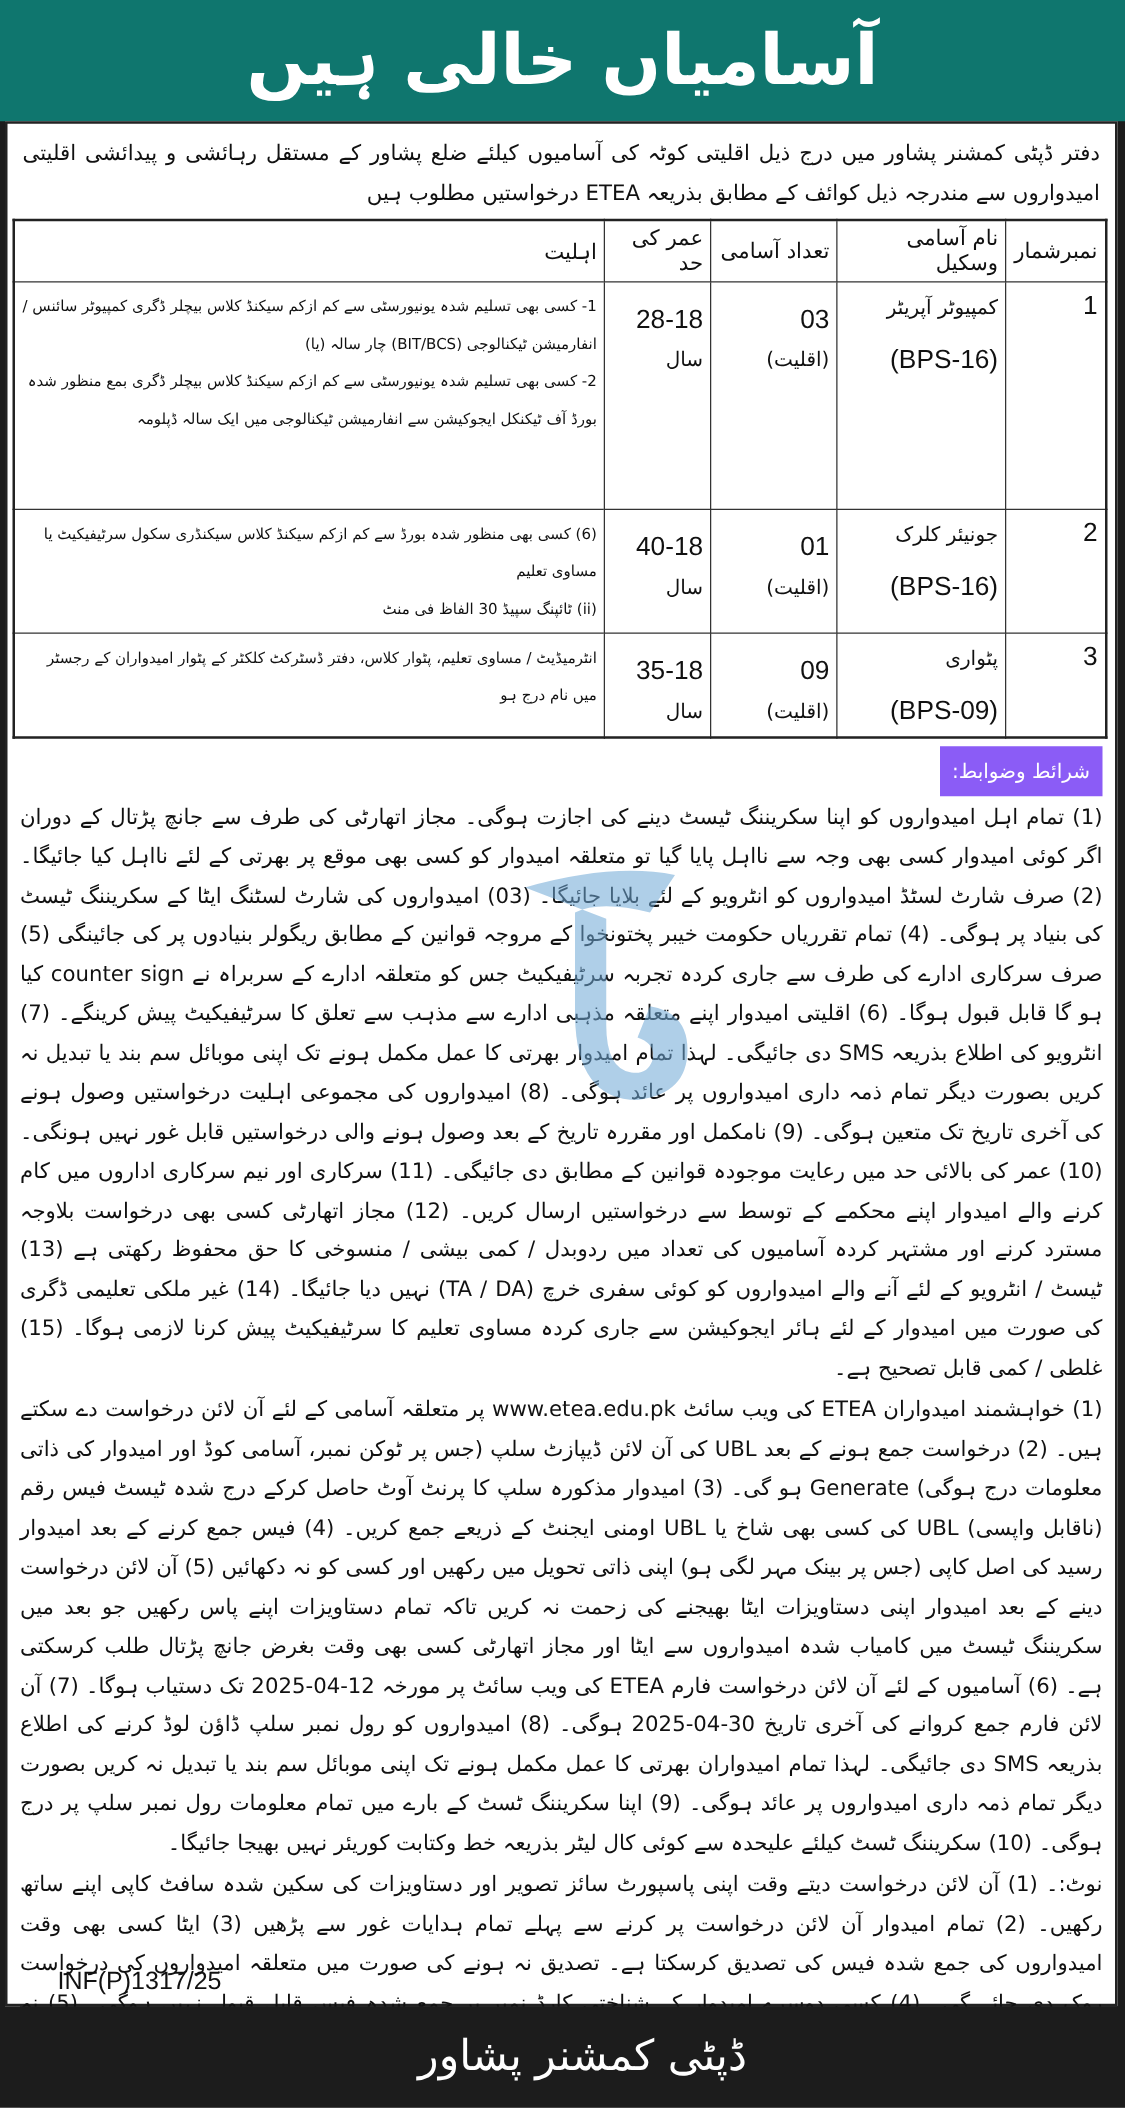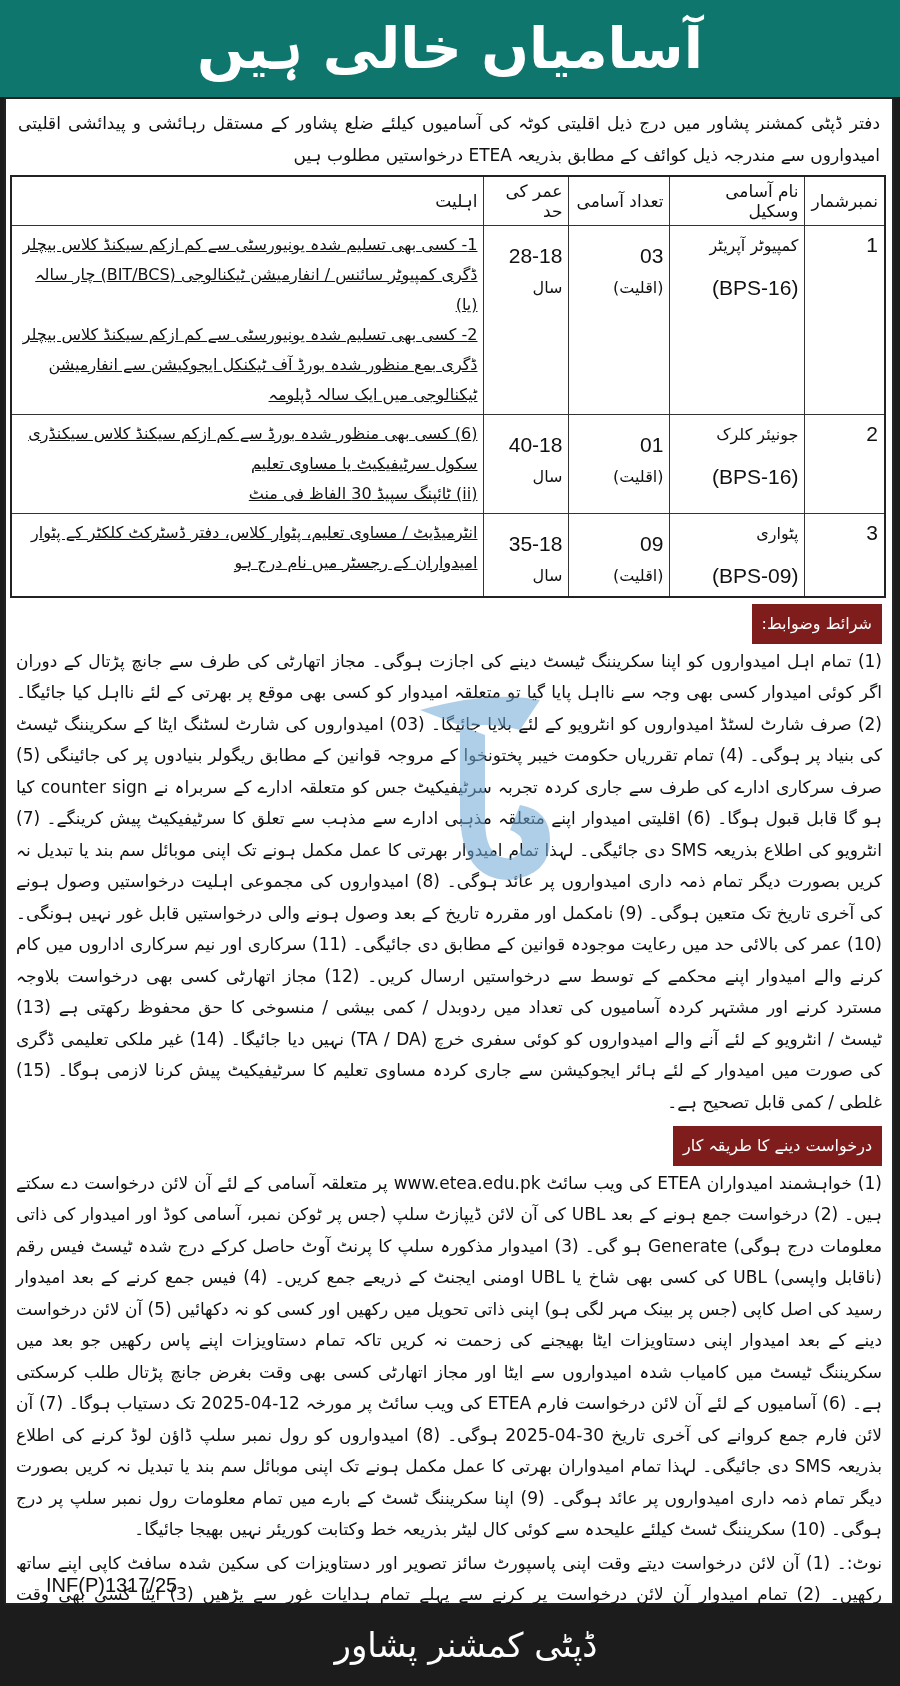--- a/index.html
+++ b/index.html
@@ -10,24 +10,24 @@
   .sheet { position: absolute; left: 4px; top: 97px; width: 890px; height: 1508px;
            background: #fff; border: 2px solid #222; box-sizing: border-box; direction: rtl; }
   .intro { padding: 8px 12px 4px 12px; font-size: 17px; line-height: 32px; text-align: justify; }
   table.vac { width: 876px; margin: 0 6px; border-collapse: collapse; border: 2px solid #222;
               direction: rtl; font-size: 16px; }
   table.vac th, table.vac td { border: 1.5px solid #333; text-align: right; vertical-align: top;
                                padding: 4px 6px; }
   table.vac th { height: 36px; font-weight: normal; font-size: 17px; vertical-align: middle; }
   .c-no { width: 52px; } .c-post { width: 122px; } .c-count { width: 88px; }
   .c-age { width: 72px; }
-  td.qual { text-align: right; line-height: 30px; font-size: 16px; text-decoration: underline; }
+  td.qual { text-align: right; line-height: 30px; font-size: 12px; }
   .num { font-family: "Liberation Sans", sans-serif; font-size: 21px; line-height: 30px; margin-top: 10px; }
   .sub { display: block; line-height: 32px; }
-  .sec-head { display: inline-block; background: #7f1d1d; color: #fff; font-size: 16px;
+  .sec-head { display: inline-block; background: #8b5cf6; color: #fff; font-size: 16px;
               padding: 4px 10px; margin: 6px 0 2px 0; }
   .sec-head.first { margin-top: 6px; }
   .para { padding: 0 10px; font-size: 17px; line-height: 31.5px; text-align: justify; }
   .para p { margin: 0 0 2px 0; }
   .ref { position: absolute; left: 40px; bottom: 6px; direction: ltr; font-family: "Liberation Sans", sans-serif;
          font-size: 20px; }
   .footer { position: absolute; left: 16px; top: 1605px; width: 900px; height: 81px; background: #1c1c1c;
             color: #fff; text-align: center; font-size: 34px; line-height: 81px; direction: rtl; }
   .watermark { position: absolute; left: 400px; top: 690px; width: 160px; height: 220px;
                pointer-events: none; opacity: 0.55; }
@@ -111,21 +111,20 @@
       </tr>
     </tbody>
   </table>
 
   <div class="para">
     <div class="sec-head first">شرائط وضوابط:</div>
     <p>(1) تمام اہل امیدواروں کو اپنا سکریننگ ٹیسٹ دینے کی اجازت ہوگی۔ مجاز اتھارٹی کی طرف سے جانچ پڑتال کے دوران اگر کوئی امیدوار کسی بھی وجہ سے نااہل پایا گیا تو متعلقہ امیدوار کو کسی بھی موقع پر بھرتی کے لئے نااہل کیا جائیگا۔ (2) صرف شارٹ لسٹڈ امیدواروں کو انٹرویو کے لئے بلایا جائیگا۔ (03) امیدواروں کی شارٹ لسٹنگ ایٹا کے سکریننگ ٹیسٹ کی بنیاد پر ہوگی۔ (4) تمام تقرریاں حکومت خیبر پختونخوا کے مروجہ قوانین کے مطابق ریگولر بنیادوں پر کی جائینگی (5) صرف سرکاری ادارے کی طرف سے جاری کردہ تجربہ سرٹیفیکیٹ جس کو متعلقہ ادارے کے سربراہ نے counter sign کیا ہو گا قابل قبول ہوگا۔ (6) اقلیتی امیدوار اپنے متعلقہ مذہبی ادارے سے مذہب سے تعلق کا سرٹیفیکیٹ پیش کرینگے۔ (7) انٹرویو کی اطلاع بذریعہ SMS دی جائیگی۔ لہذا تمام امیدوار بھرتی کا عمل مکمل ہونے تک اپنی موبائل سم بند یا تبدیل نہ کریں بصورت دیگر تمام ذمہ داری امیدواروں پر عائد ہوگی۔ (8) امیدواروں کی مجموعی اہلیت درخواستیں وصول ہونے کی آخری تاریخ تک متعین ہوگی۔ (9) نامکمل اور مقررہ تاریخ کے بعد وصول ہونے والی درخواستیں قابل غور نہیں ہونگی۔ (10) عمر کی بالائی حد میں رعایت موجودہ قوانین کے مطابق دی جائیگی۔ (11) سرکاری اور نیم سرکاری اداروں میں کام کرنے والے امیدوار اپنے محکمے کے توسط سے درخواستیں ارسال کریں۔ (12) مجاز اتھارٹی کسی بھی درخواست بلاوجہ مسترد کرنے اور مشتہر کردہ آسامیوں کی تعداد میں ردوبدل / کمی بیشی / منسوخی کا حق محفوظ رکھتی ہے (13) ٹیسٹ / انٹرویو کے لئے آنے والے امیدواروں کو کوئی سفری خرچ (TA / DA) نہیں دیا جائیگا۔ (14) غیر ملکی تعلیمی ڈگری کی صورت میں امیدوار کے لئے ہائر ایجوکیشن سے جاری کردہ مساوی تعلیم کا سرٹیفیکیٹ پیش کرنا لازمی ہوگا۔ (15) غلطی / کمی قابل تصحیح ہے۔</p>
   </div>
 
   <div class="para">
-    <div class="sec-head">درخواست دینے کا طریقہ کار</div>
     <p>(1) خواہشمند امیدواران ETEA کی ویب سائٹ www.etea.edu.pk پر متعلقہ آسامی کے لئے آن لائن درخواست دے سکتے ہیں۔ (2) درخواست جمع ہونے کے بعد UBL کی آن لائن ڈیپازٹ سلپ (جس پر ٹوکن نمبر، آسامی کوڈ اور امیدوار کی ذاتی معلومات درج ہوگی) Generate ہو گی۔ (3) امیدوار مذکورہ سلپ کا پرنٹ آوٹ حاصل کرکے درج شدہ ٹیسٹ فیس رقم (ناقابل واپسی) UBL کی کسی بھی شاخ یا UBL اومنی ایجنٹ کے ذریعے جمع کریں۔ (4) فیس جمع کرنے کے بعد امیدوار رسید کی اصل کاپی (جس پر بینک مہر لگی ہو) اپنی ذاتی تحویل میں رکھیں اور کسی کو نہ دکھائیں (5) آن لائن درخواست دینے کے بعد امیدوار اپنی دستاویزات ایٹا بھیجنے کی زحمت نہ کریں تاکہ تمام دستاویزات اپنے پاس رکھیں جو بعد میں سکریننگ ٹیسٹ میں کامیاب شدہ امیدواروں سے ایٹا اور مجاز اتھارٹی کسی بھی وقت بغرض جانچ پڑتال طلب کرسکتی ہے۔ (6) آسامیوں کے لئے آن لائن درخواست فارم ETEA کی ویب سائٹ پر مورخہ 12-04-2025 تک دستیاب ہوگا۔ (7) آن لائن فارم جمع کروانے کی آخری تاریخ 30-04-2025 ہوگی۔ (8) امیدواروں کو رول نمبر سلپ ڈاؤن لوڈ کرنے کی اطلاع بذریعہ SMS دی جائیگی۔ لہذا تمام امیدواران بھرتی کا عمل مکمل ہونے تک اپنی موبائل سم بند یا تبدیل نہ کریں بصورت دیگر تمام ذمہ داری امیدواروں پر عائد ہوگی۔ (9) اپنا سکریننگ ٹسٹ کے بارے میں تمام معلومات رول نمبر سلپ پر درج ہوگی۔ (10) سکریننگ ٹسٹ کیلئے علیحدہ سے کوئی کال لیٹر بذریعہ خط وکتابت کوریئر نہیں بھیجا جائیگا۔</p>
   </div>
 
   <div class="para">
     <p>نوٹ:۔ (1) آن لائن درخواست دیتے وقت اپنی پاسپورٹ سائز تصویر اور دستاویزات کی سکین شدہ سافٹ کاپی اپنے ساتھ رکھیں۔ (2) تمام امیدوار آن لائن درخواست پر کرنے سے پہلے تمام ہدایات غور سے پڑھیں (3) ایٹا کسی بھی وقت امیدواروں کی جمع شدہ فیس کی تصدیق کرسکتا ہے۔ تصدیق نہ ہونے کی صورت میں متعلقہ امیدواروں کی درخواست روک دی جائے گی۔ (4) کسی دوسرے امیدوار کے شناختی کارڈ نمبر پر جمع شدہ فیس قابل قبول نہیں ہوگی۔ (5) نہ اندراج شدہ تعلیمی قابلیت قابل قبول نہیں ہوگی۔ (6) امیدوار بینک رسید اپنی ذاتی حفاظت میں رکھیں۔ (7) امیدوار کی طرف سے آن لائن درخواست فارم میں غلط معلومات کی فراہمی پر نہ صرف متعلقہ امیدوار کی درخواست رد ہوگی بلکہ اس کے خلاف تادیبی کاروائی بھی عمل میں لائی جائے گی۔</p>
   </div>
 
   <div class="ref">INF(P)1317/25</div>
 </div>
 

